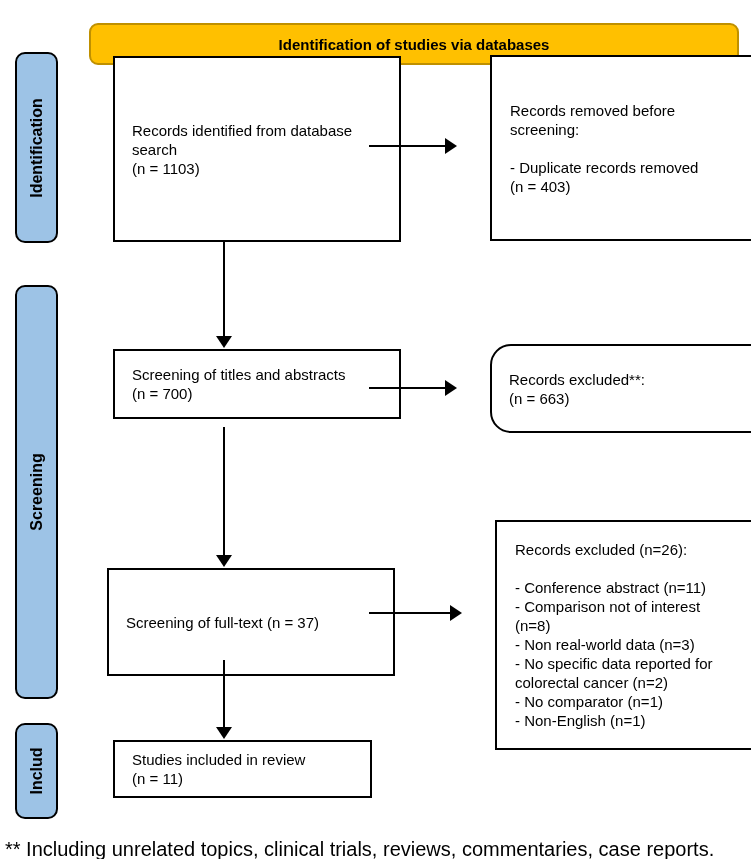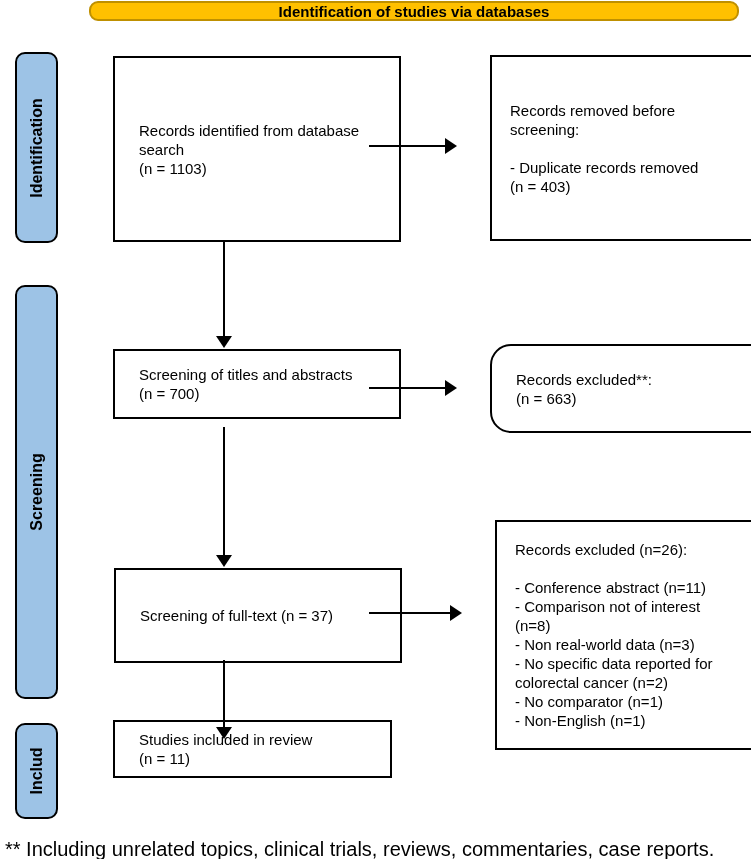--- a/index.html
+++ b/index.html
@@ -10,22 +10,22 @@
     position: relative;
     width: 751px;
     height: 859px;
     background: #ffffff;
     overflow: hidden;
   }
 
   
   .banner {
     position: absolute;
-    left: 89px; top: 1px;
-    width: 650px; height: 20px;
+    left: 89px; top: 23px;
+    width: 650px; height: 42px;
     background: #FFC000;
     border: 2px solid #BF9000;
     border-radius: 9px;
     display: flex;
     align-items: center;
     justify-content: center;
     font-weight: bold;
     font-size: 15px;
   }
 
@@ -58,30 +58,30 @@
     background: #ffffff;
     border: 2px solid #000;
     display: flex;
     align-items: center;
     margin-left: 32px;
   }
   .fbox-text {
     white-space: pre-line;
     font-size: 15px;
     line-height: 19px;
-    padding-left: 24px;
+    padding-left: 17px;
     padding-right: 8px;
   }
   .box-records-identified { left: 81px;  top: 56px;  width: 288px; height: 186px; }
   .box-records-removed    { left: 458px; top: 55px;  width: 288px; height: 186px; }
   .box-title-abstract     { left: 81px;  top: 349px; width: 288px; height: 70px; }
   .box-excluded-titles    { left: 458px; top: 344px; width: 288px; height: 89px; border-radius: 21px; }
-  .box-fulltext           { left: 82px;  top: 568px; width: 288px; height: 95px; }
+  .box-fulltext           { left: 75px;  top: 568px; width: 288px; height: 108px; }
   .box-excluded-fulltext  { left: 463px; top: 520px; width: 283px; height: 230px; }
-  .box-included           { left: 81px;  top: 720px; width: 279px; height: 58px; }
+  .box-included           { left: 81px;  top: 740px; width: 259px; height: 58px; }
   .box-records-removed .fbox-text,
   .box-excluded-fulltext .fbox-text { padding-left: 18px; }
 
   
   .arrow { position: absolute; }
   .vline { width: 2px; background: #000; }
   .hline { height: 2px; background: #000; }
   .head-down {
     width: 0; height: 0;
     border-left: 8px solid transparent;

